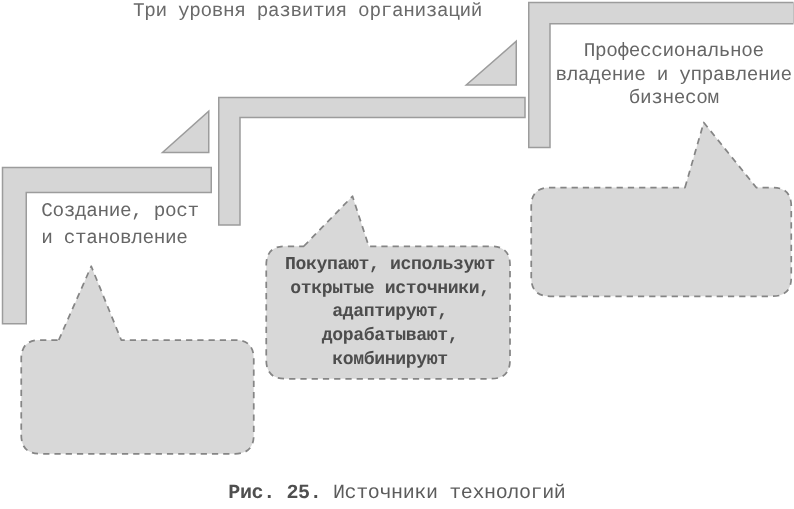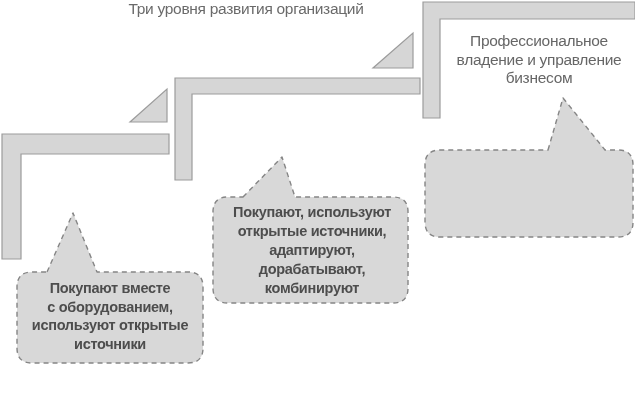--- a/index.html
+++ b/index.html
@@ -2,21 +2,21 @@
 <html><head>
 <meta charset="utf-8">
 <style>
   html, body { margin: 0; padding: 0; background: #ffffff; }
   .canvas {
     position: relative;
     width: 635px;
     height: 407px;
     background: #ffffff;
     overflow: hidden;
-    font-family: Liberation Sans, sans-serif;
+    font-family: Liberation Mono, monospace;
   }
   .shapes { position: absolute; left: 0; top: 0; }
   .step-shape  { fill: #d6d6d6; stroke: #9c9c9c; stroke-width: 1.2; }
   .tri-shape   { fill: #d6d6d6; stroke: #9c9c9c; stroke-width: 1.2; }
   .bubble-shape{ fill: #d8d8d8; stroke: #858585; stroke-width: 1.4;
                  stroke-dasharray: 5 4; stroke-linejoin: round; }
   .txt {
     position: absolute;
     color: #666666;
     font-size: 15.5px;
@@ -63,28 +63,27 @@
     <path class="tri-shape" d="M130,122 L167,122 L167,89 Z"></path>
     <path class="tri-shape" d="M373,68 L413,68 L413,33 Z"></path>
 
     <path class="bubble-shape" d="M47,272 L73,213 L97,272 H188 Q203,272 203,287 V348 Q203,363 188,363 H32 Q17,363 17,348 V287 Q17,272 32,272 Z"></path>
     <path class="bubble-shape" d="M243,197 L282,157 L295,197 H393 Q408,197 408,212 V288 Q408,303 393,303 H228 Q213,303 213,288 V212 Q213,197 228,197 Z"></path>
     <path class="bubble-shape" d="M548,150 L563,98 L605,150 H618 Q633,150 633,165 V222 Q633,237 618,237 H440 Q425,237 425,222 V165 Q425,150 440,150 Z"></path>
   </svg>
 
   <div class="txt title-txt">Три уровня развития организаций</div>
 
+  <div class="txt label-1">Создание, рост
+и становление</div>
   <div class="txt label-3">Профессиональное
 владение и управление
 бизнесом</div>
 
-  <div class="bubble-txt bubble-txt-1">Покупают вместе
-с оборудованием,
-используют открытые
-источники</div>
   <div class="bubble-txt bubble-txt-2">Покупают, используют
 открытые источники,
 адаптируют,
 дорабатывают,
 комбинируют</div>
 
+  <div class="caption"><b>Рис. 25.</b><span> Источники технологий</span></div>
 
 </div>
 
 </body></html>

